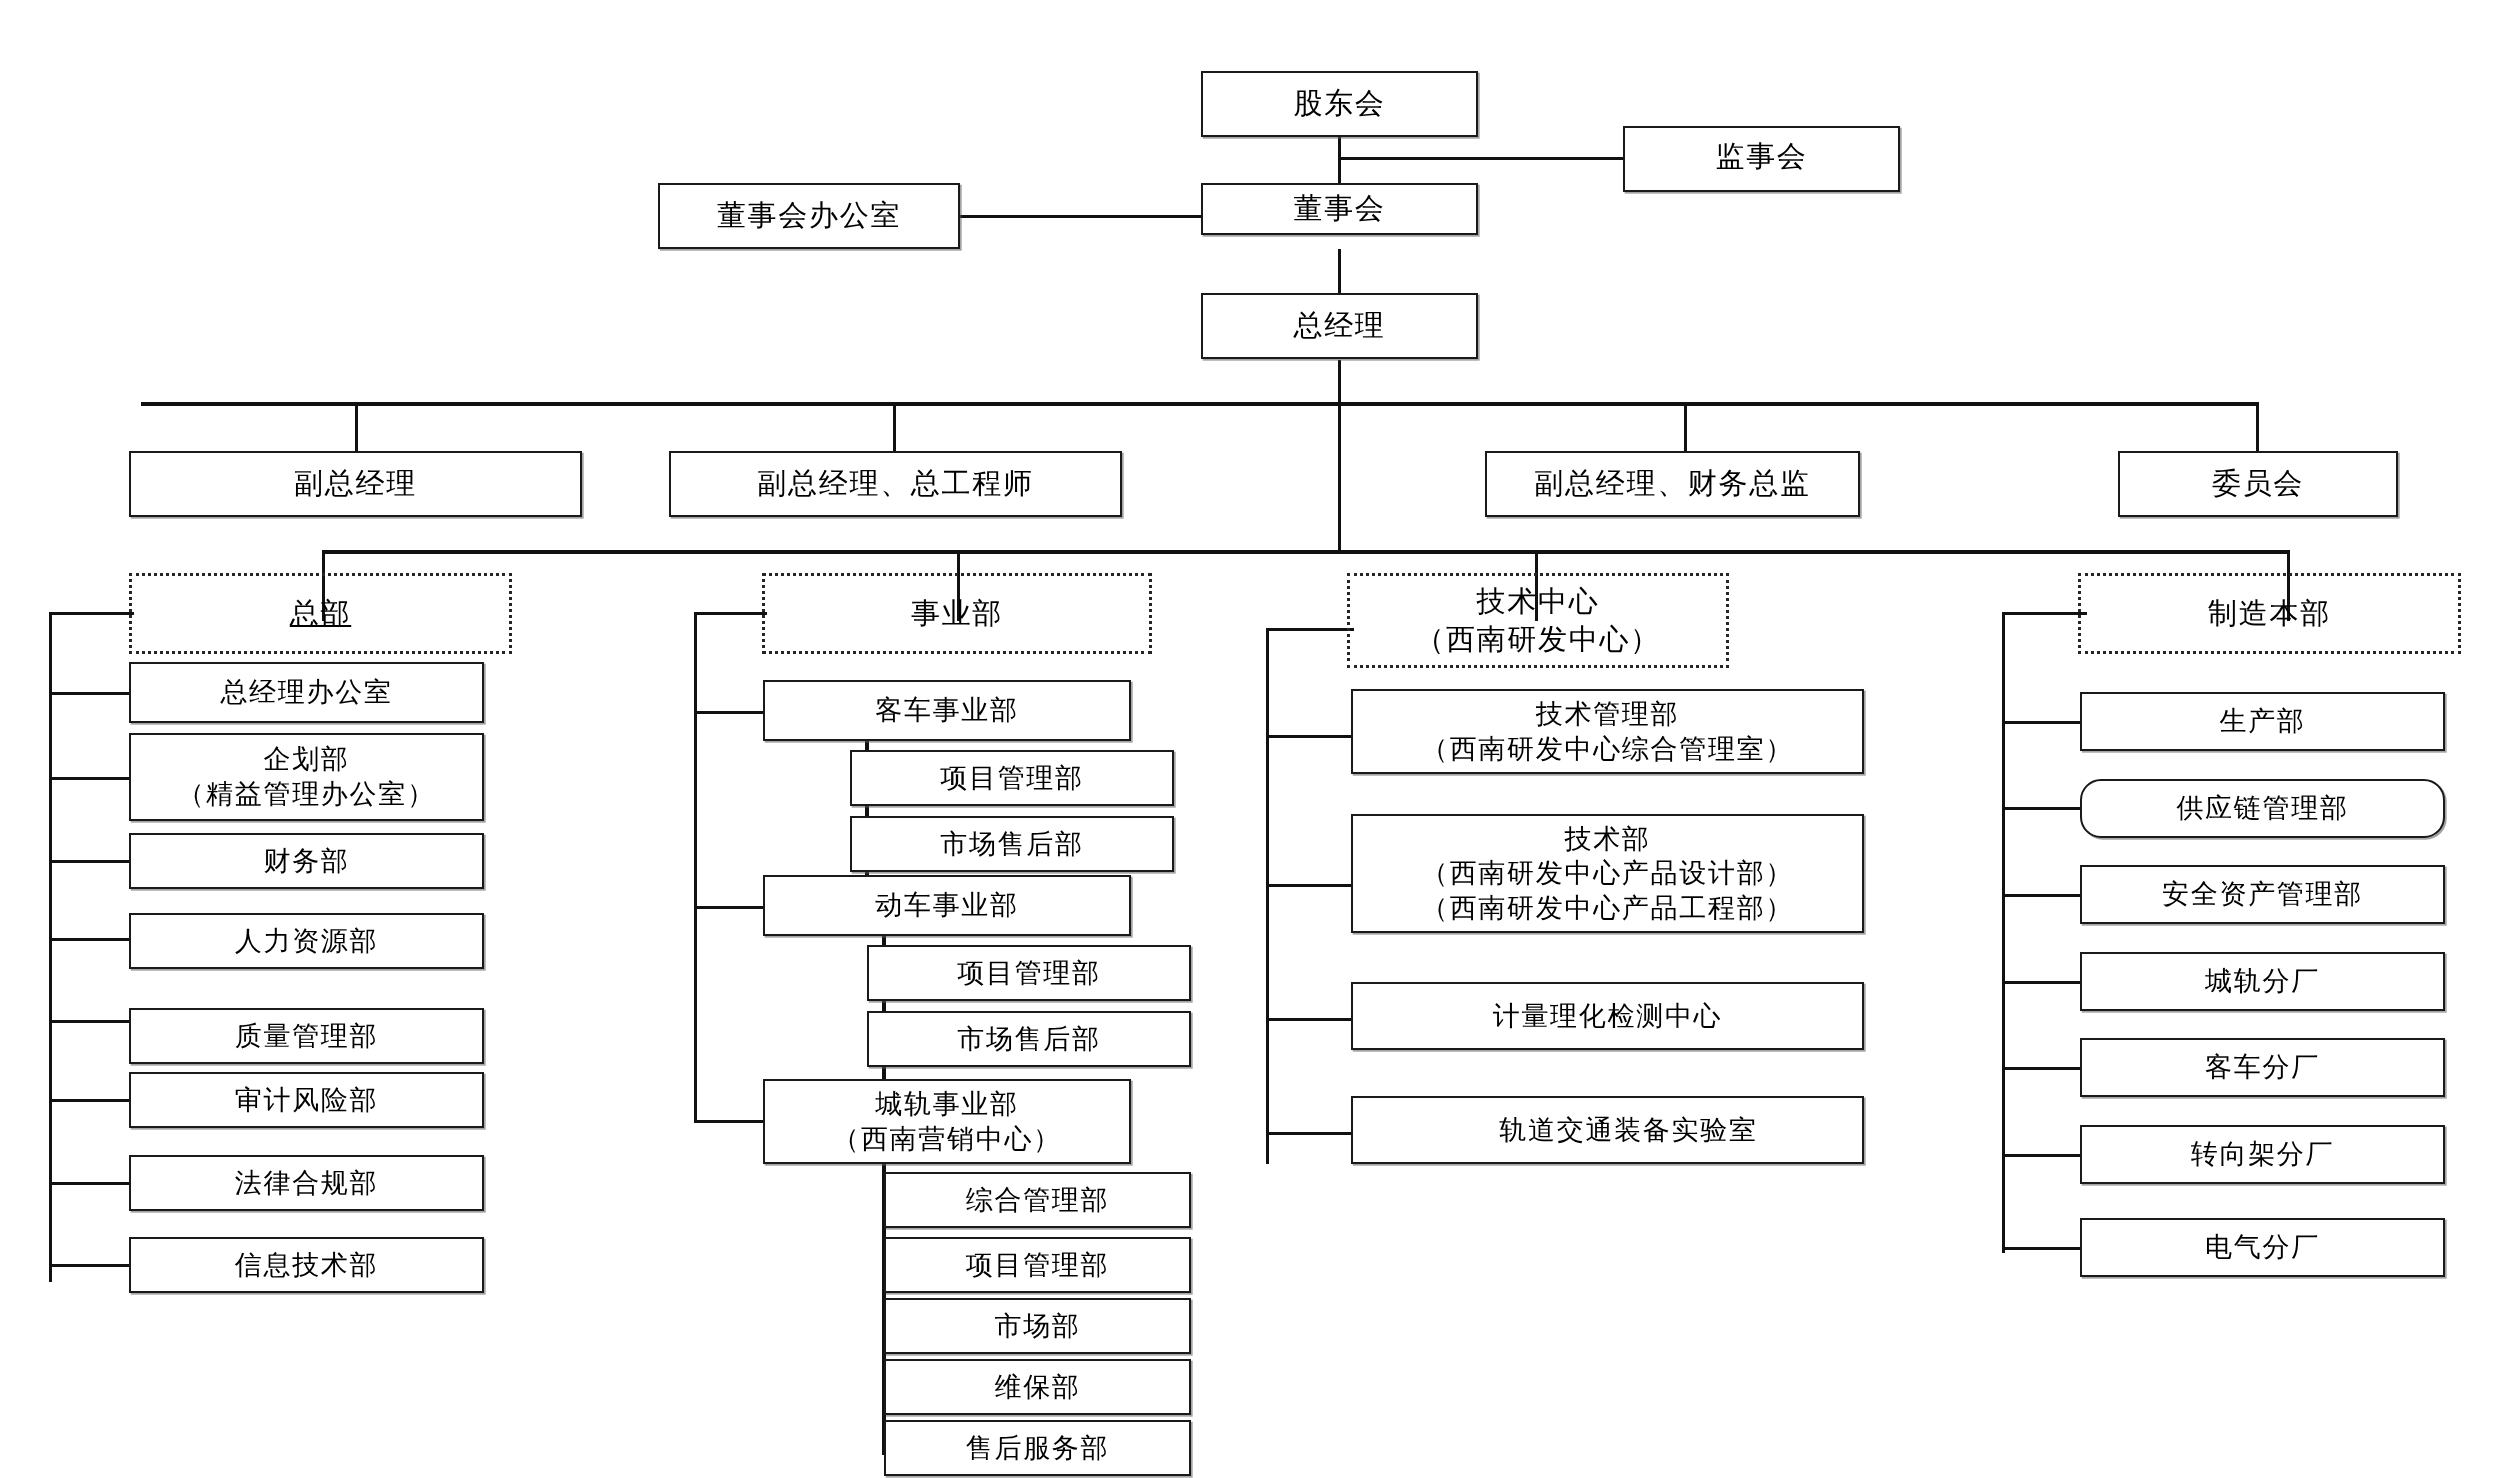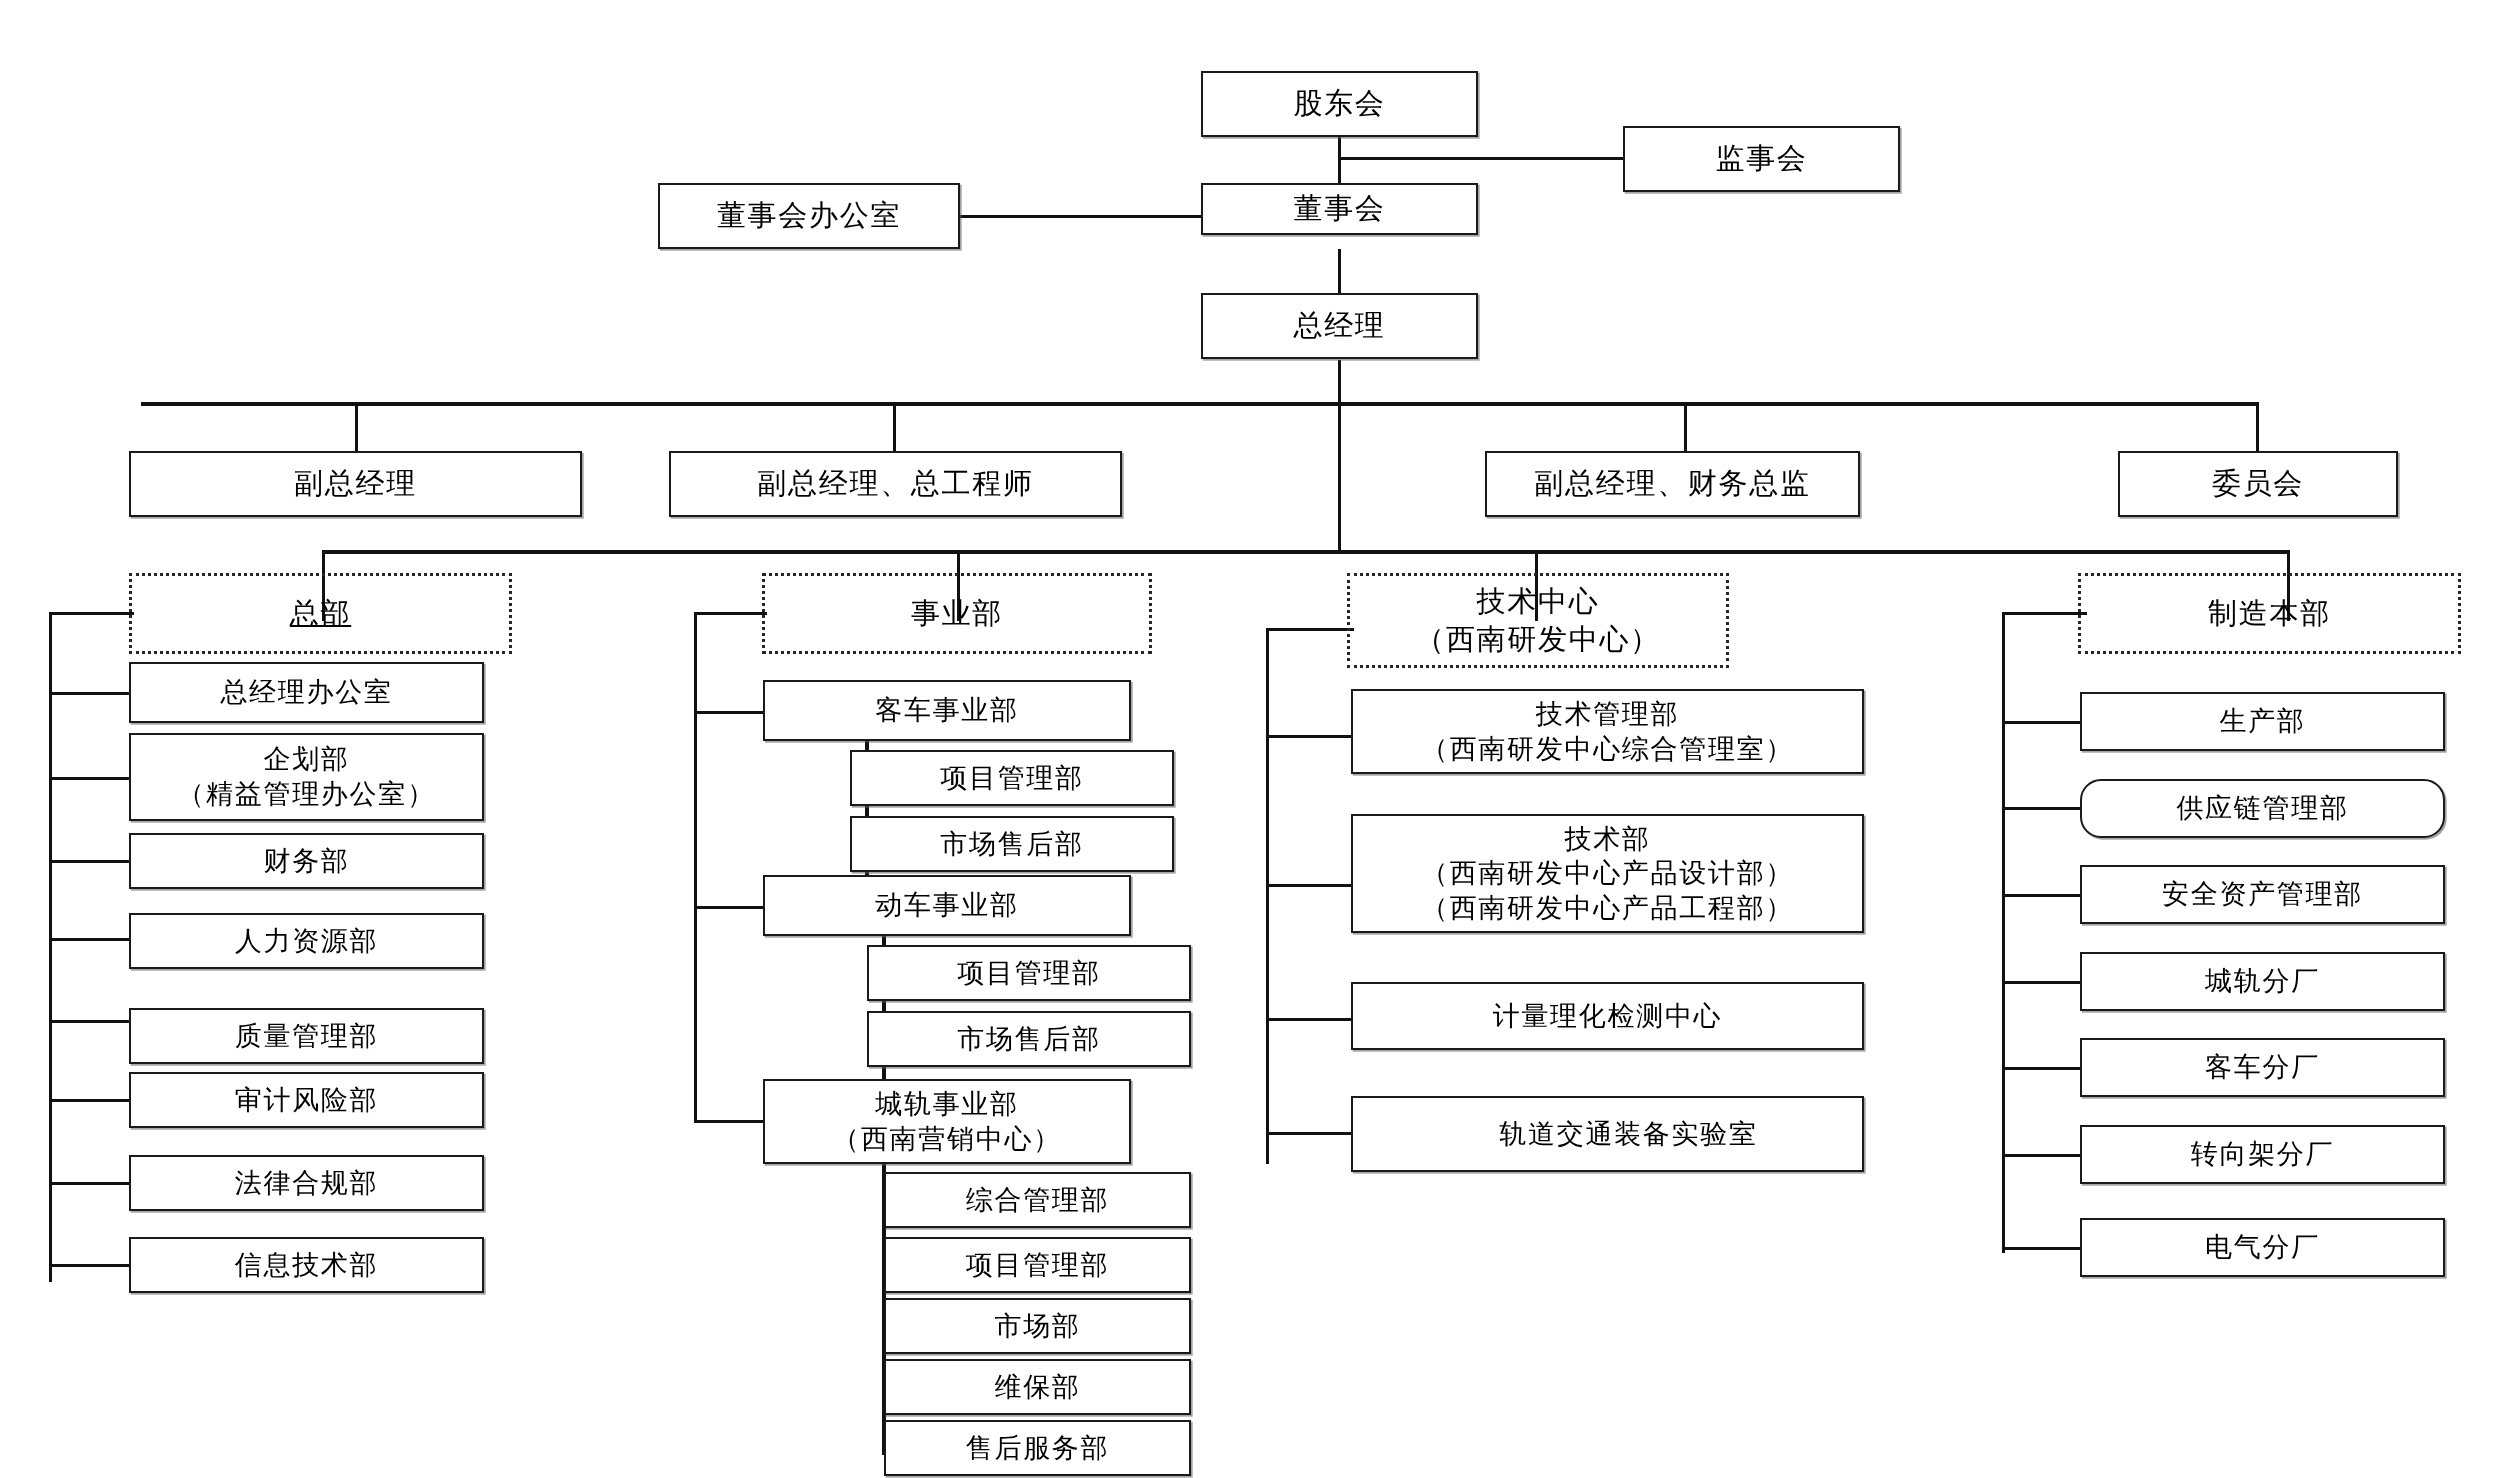--- a/index.html
+++ b/index.html
@@ -58,21 +58,21 @@
 </style>
 </head>
 <body>
 
 <div id="chart">
 
   <div class="box" style="left:1201px;top:71px;width:277px;height:66px;justify-content:center;">
     <span>股东会</span>
   </div>
 
-  <div class="box" style="left:1623px;top:126px;width:277px;height:66px;">
+  <div class="box" style="left:1623px;top:126px;width:277px;height:66px;font-family:Liberation Mono, monospace;">
     <span>监事会</span>
   </div>
 
   <div class="box" style="left:658px;top:183px;width:302px;height:66px;">
     <span>董事会办公室</span>
   </div>
 
   <div class="box" style="left:1201px;top:183px;width:277px;height:52px;">
     <span>董事会</span>
   </div>
@@ -253,21 +253,21 @@
 （西南研发中心产品设计部）
 （西南研发中心产品工程部）</span>
   </div>
 
   <div class="ln h" style="left:1266px;top:1018px;width:88px;"></div>
   <div class="box sm" style="left:1351px;top:982px;width:513px;height:68px;">
     <span>计量理化检测中心</span>
   </div>
 
   <div class="ln h" style="left:1266px;top:1132px;width:88px;"></div>
-  <div class="box sm" style="left:1351px;top:1096px;width:513px;height:76px;padding-left:42px;">
+  <div class="box sm" style="left:1351px;top:1096px;width:513px;height:68px;padding-left:42px;">
     <span>轨道交通装备实验室</span>
   </div>
 
   <div class="box grp" style="left:2078px;top:573px;width:383px;height:81px;">
     <span class="dots"></span>
     <span class="glabel two-line">制造本部</span>
   </div>
 
   <div class="ln v" style="left:2002px;top:612px;height:641px;"></div>
   <div class="ln h" style="left:2002px;top:612px;width:85px;"></div>

